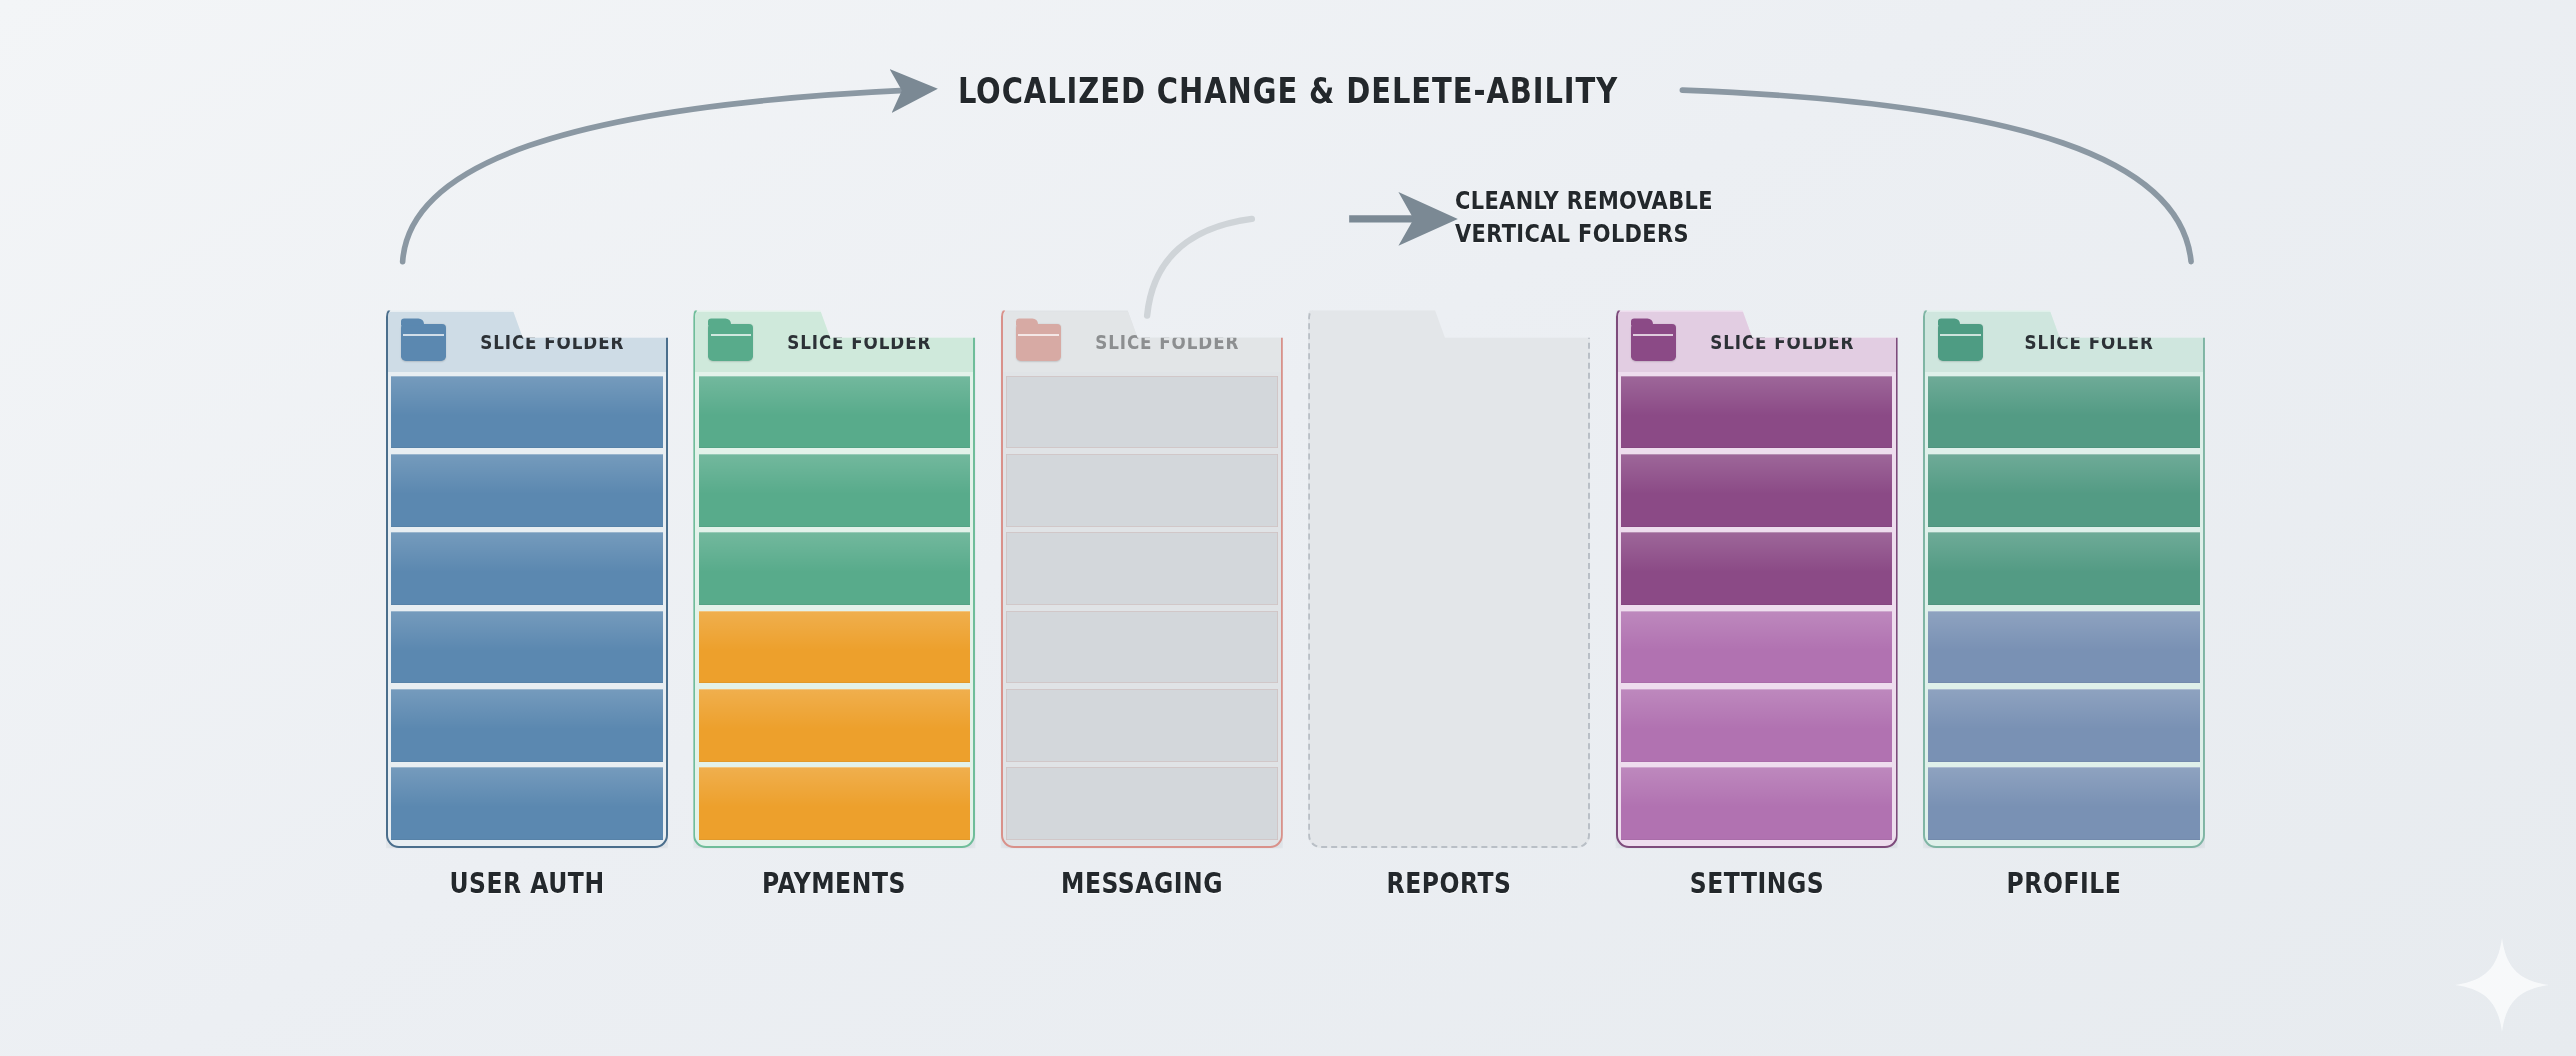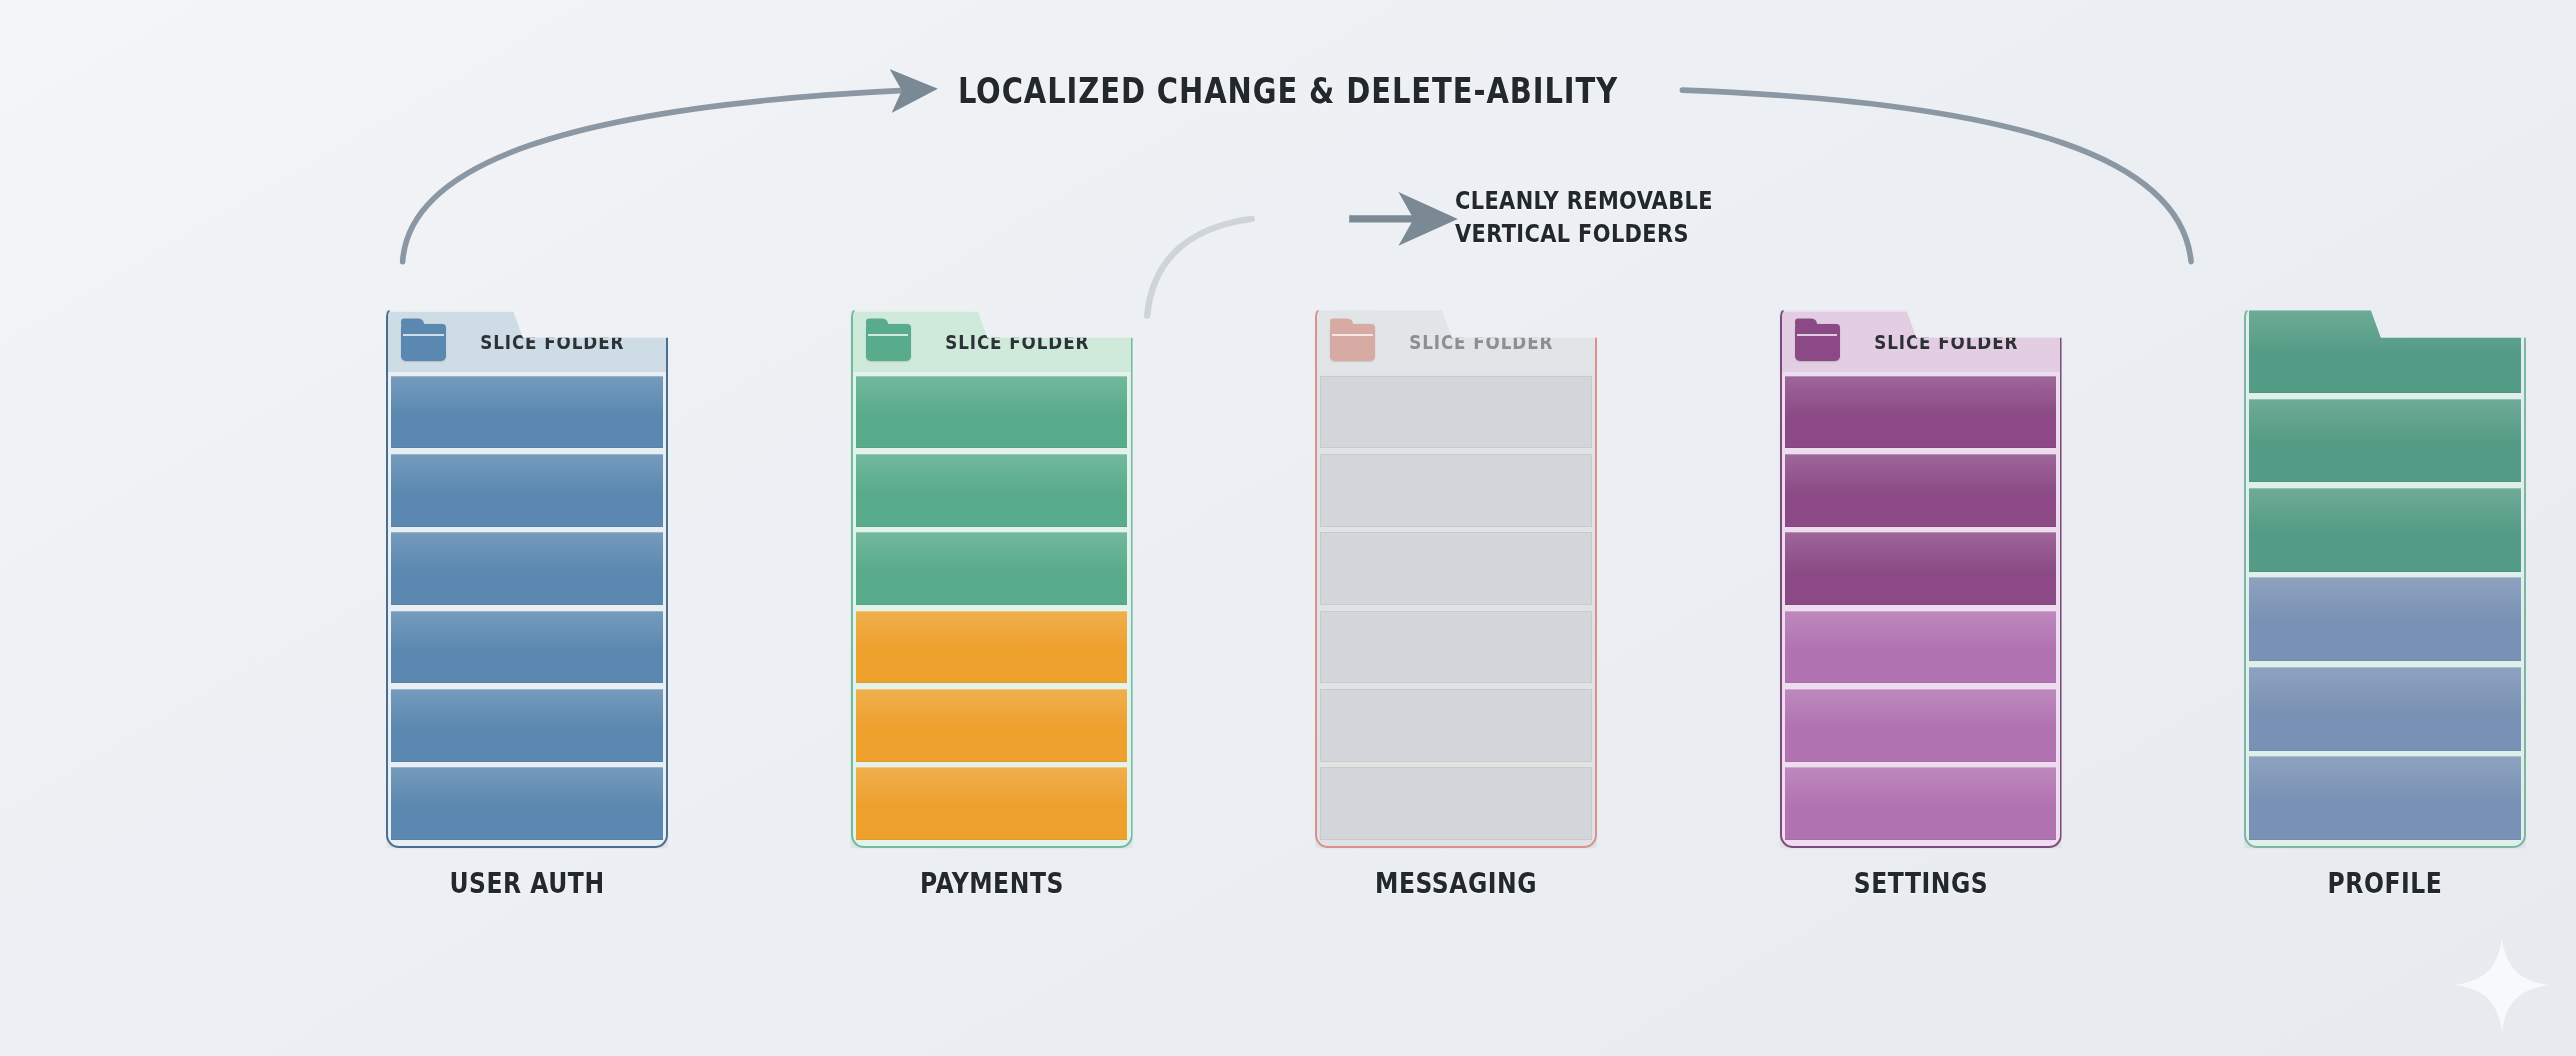--- a/index.html
+++ b/index.html
@@ -49,21 +49,21 @@
     font-family:"DejaVu Sans Condensed","Liberation Sans",sans-serif;
     transform:scaleX(.93); transform-origin:left top;
     text-shadow:0 0.8px 1.6px rgba(255,255,255,.9);
   }
   #removable-note span { display:block; white-space:nowrap; }
 
   
   #columns {
     position:absolute;
     left:386px; top:304px;
-    width:2140px; height:596px;
+    width:1819px; height:596px;
     display:flex;
     justify-content:space-between;
   }
   .column { width:282px; position:relative; display:flex; flex-direction:column; }
 
   
   .folder {
     position:relative;
     height:572px;
     border-radius:13px;
@@ -233,38 +233,46 @@
             <div class="slice" style="--c: #d3d7db;"></div>
             <div class="slice" style="--c: #d3d7db;"></div>
             <div class="slice" style="--c: #d3d7db;"></div>
             <div class="slice" style="--c: #d3d7db;"></div>
             <div class="slice" style="--c: #d3d7db;"></div>
           </div>
         </div>
         <div class="caption">MESSAGING</div>
       </div>
       <div class="column">
+        <div class="folder ghost" style="--edge: #b9bfc6; --tabbg: transparent; --tabtext: #b9bfc6; --shellbg: #e3e6e9; --icon: transparent;"></div>
+        <div class="caption">REPORTS</div>
+      </div>
+      <div class="column">
         <div class="folder solid" style="--edge: #7d4b7b; --tabbg: #e2cde2; --tabtext: #2c3136; --shellbg: #eeddee; --icon: #8b4a86;">
           <div class="tab-head">
             <div class="mini-folder"></div>
             <div class="tab-text">SLICE FOLDER</div>
           </div>
           <div class="slices">
             <div class="slice" style="--c: #8b4a86;"></div>
             <div class="slice" style="--c: #8b4a86;"></div>
             <div class="slice" style="--c: #8b4a86;"></div>
             <div class="slice" style="--c: #b172b1;"></div>
             <div class="slice" style="--c: #b172b1;"></div>
             <div class="slice" style="--c: #b172b1;"></div>
           </div>
         </div>
         <div class="caption">SETTINGS</div>
       </div>
       <div class="column">
         <div class="folder solid" style="--edge: #7fb5a4; --tabbg: #cfe6de; --tabtext: #2c3136; --shellbg: #dff0ea; --icon: #4e9c83;">
+          <div class="tab-head">
+            <div class="mini-folder"></div>
+            <div class="tab-text">SLICE FOLER</div>
+          </div>
           <div class="slices">
             <div class="slice" style="--c: #539b84;"></div>
             <div class="slice" style="--c: #539b84;"></div>
             <div class="slice" style="--c: #539b84;"></div>
             <div class="slice" style="--c: #7991b4;"></div>
             <div class="slice" style="--c: #7991b4;"></div>
             <div class="slice" style="--c: #7991b4;"></div>
           </div>
         </div>
         <div class="caption">PROFILE</div>

